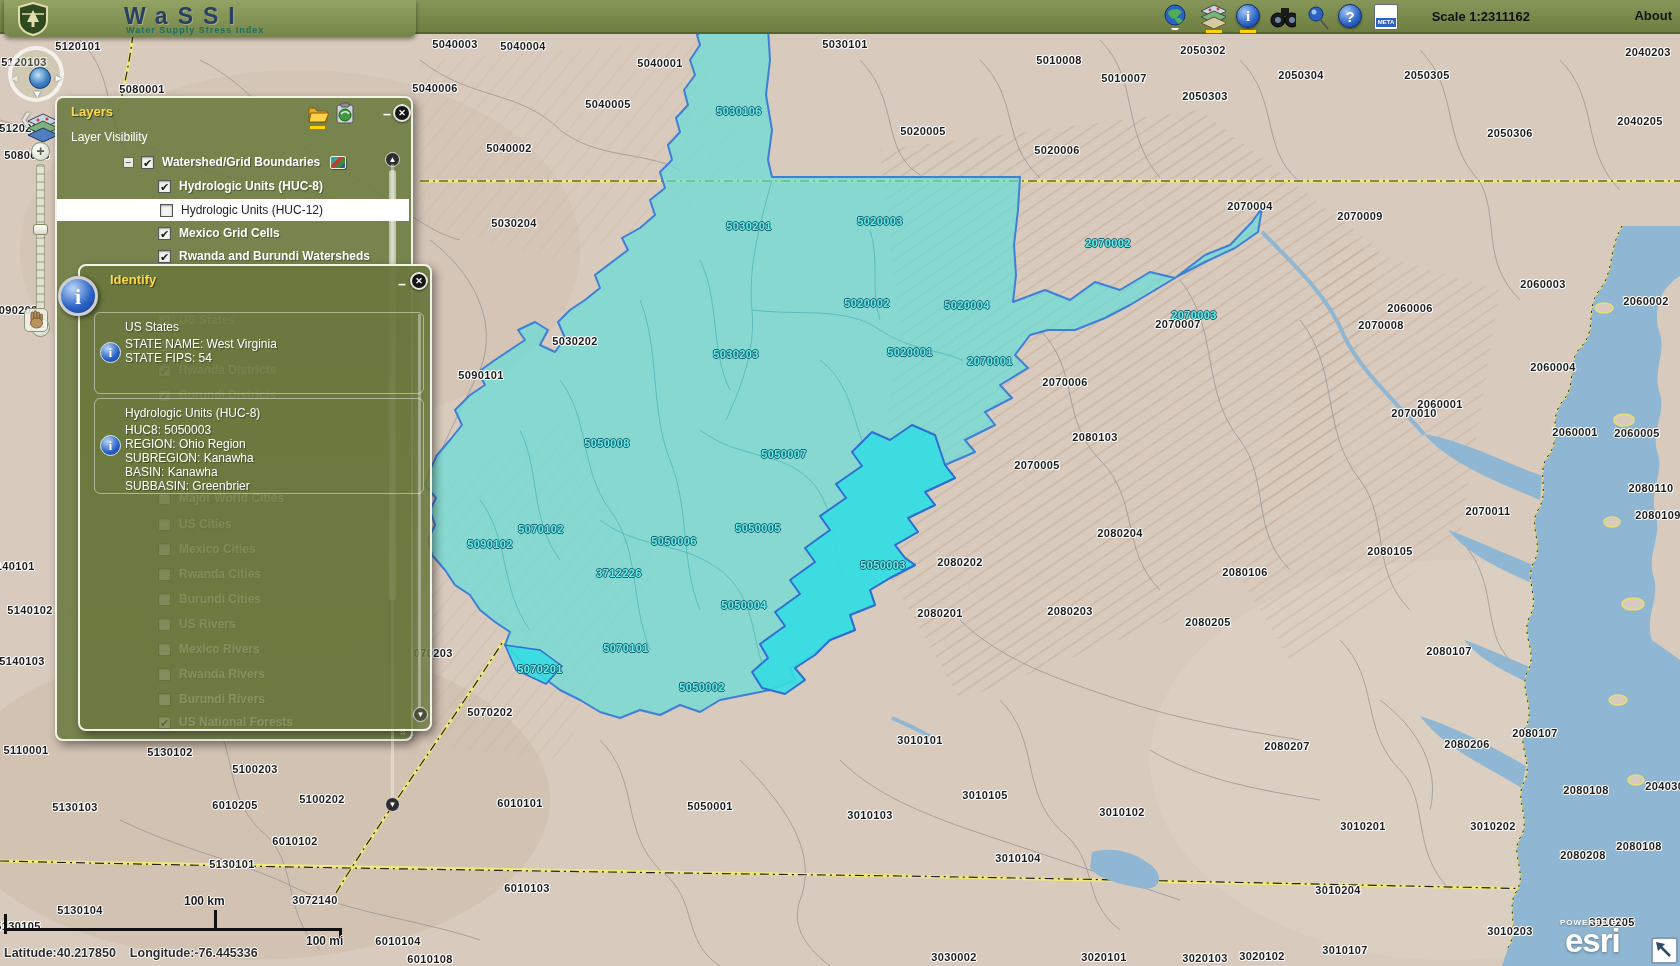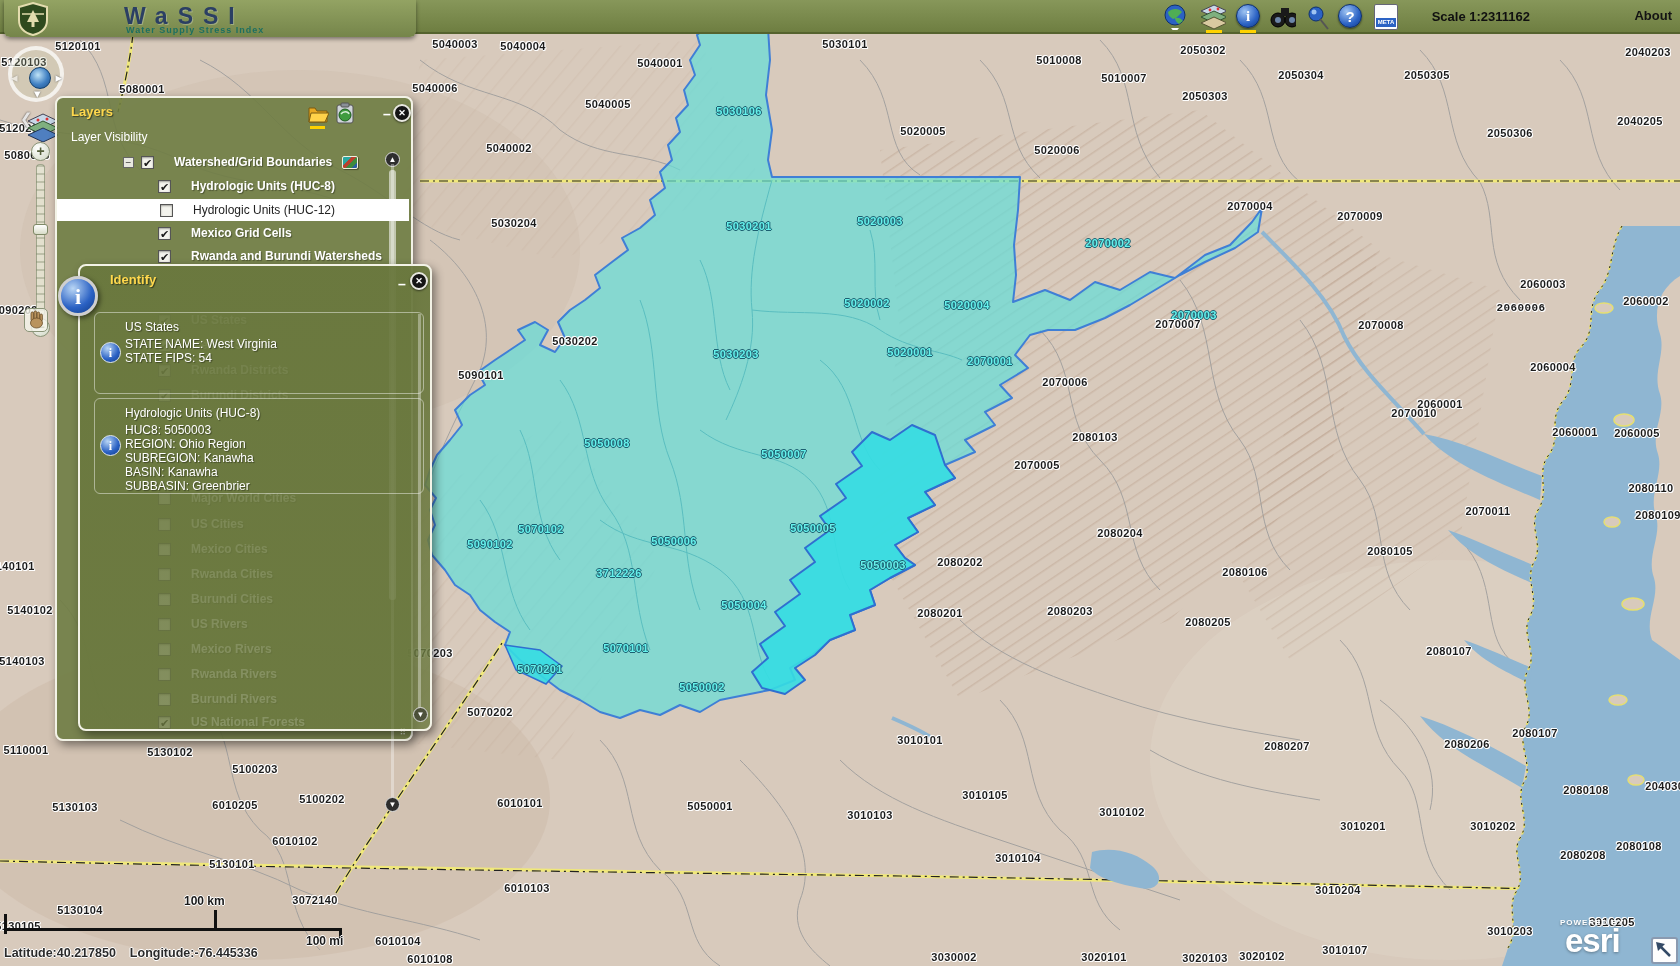--- a/index.html
+++ b/index.html
@@ -71,21 +71,21 @@
     line-height:14px; cursor:pointer; box-shadow:0 1px 2px rgba(0,0,0,.5); }
   .close-btn::before { content:"✕"; }
   .min-btn::before { content:"–"; }
 
   #layer-list { position:absolute; left:0; top:0; width:100%; height:100%; }
   .lrow { position:absolute; left:0; width:100%; height:22px; display:flex; align-items:center; }
   .lrow .cb { width:13px; height:13px; background:#f4f4ee; border:1px solid #555;
     box-shadow:inset 0 1px 2px rgba(0,0,0,.35); font-size:11px; line-height:12px; text-align:center;
     color:#1a1a1a; cursor:pointer; flex:none; }
   .lrow .cb.on::before { content:"✔"; }
-  .lrow .lbl { margin-left:20px; font-size:12px; font-weight:600; color:#fff;
+  .lrow .lbl { margin-left:8px; font-size:12px; font-weight:600; color:#fff;
     text-shadow:1px 1px 1px rgba(0,0,0,.35); white-space:nowrap; }
   .lrow .lbl.b { font-weight:bold; }
   .lrow.lvl0 { padding-left:68px; }
   .lrow.lvl1 { padding-left:103px; }
   .lrow.hl { background:#ffffff; left:2px; width:352px; }
   .lrow.hl .lbl { color:#222; text-shadow:none; font-weight:normal; }
   .expander { width:11px; height:11px; background:#e8e8e0; border:1px solid #666; color:#333;
     font-size:10px; line-height:9px; text-align:center; margin-right:7px; cursor:pointer; flex:none; }
   .expander::before { content:"−"; }
   .legend-ic { width:16px; height:13px; margin-left:10px; border-radius:2px; cursor:pointer; flex:none;
@@ -289,21 +289,21 @@
       <div class="mlabel c" style="left: 880px; top: 221px;">5020003</div>
       <div class="mlabel d" style="left: 1250px; top: 206px;">2070004</div>
       <div class="mlabel d" style="left: 1360px; top: 216px;">2070009</div>
       <div class="mlabel c" style="left: 1108px; top: 243px;">2070002</div>
       <div class="mlabel c" style="left: 1194px; top: 267px; margin-top: 48px;">2070003</div>
       <div class="mlabel d" style="left: 1543px; top: 252px; margin-top: 32px;">2060003</div>
       <div class="mlabel d" style="left: 1646px; top: 301px;">2060002</div>
       <div class="mlabel c" style="left: 867px; top: 303px;">5020002</div>
       <div class="mlabel c" style="left: 967px; top: 305px;">5020004</div>
       <div class="mlabel d" style="left: 15px; top: 310px;">5090203</div>
-      <div class="mlabel d" style="left: 1521px; top: 308px; font-family: Liberation Mono, monospace;">2060006</div>
+      <div class="mlabel d" style="left: 1410px; top: 308px;">2060006</div>
       <div class="mlabel d" style="left: 1381px; top: 325px;">2070008</div>
       <div class="mlabel d" style="left: 575px; top: 341px;">5030202</div>
       <div class="mlabel d" style="left: 1178px; top: 324px;">2070007</div>
       <div class="mlabel c" style="left: 736px; top: 354px;">5030203</div>
       <div class="mlabel c" style="left: 910px; top: 352px;">5020001</div>
       <div class="mlabel c" style="left: 990px; top: 361px;">2070001</div>
       <div class="mlabel d" style="left: 481px; top: 375px;">5090101</div>
       <div class="mlabel d" style="left: 1553px; top: 367px;">2060004</div>
       <div class="mlabel d" style="left: 1065px; top: 382px;">2070006</div>
       <div class="mlabel d" style="left: 1414px; top: 413px;">2070010</div>
@@ -311,21 +311,21 @@
       <div class="mlabel c" style="left: 607px; top: 443px;">5050008</div>
       <div class="mlabel c" style="left: 784px; top: 454px;">5050007</div>
       <div class="mlabel d" style="left: 1095px; top: 437px;">2080103</div>
       <div class="mlabel d" style="left: 1575px; top: 432px;">2060001</div>
       <div class="mlabel d" style="left: 1637px; top: 433px;">2060005</div>
       <div class="mlabel d" style="left: 1037px; top: 465px;">2070005</div>
       <div class="mlabel d" style="left: 1651px; top: 488px;">2080110</div>
       <div class="mlabel d" style="left: 1658px; top: 515px;">2080109</div>
       <div class="mlabel d" style="left: 1488px; top: 511px;">2070011</div>
       <div class="mlabel c" style="left: 541px; top: 529px;">5070102</div>
-      <div class="mlabel c" style="left: 805px; top: 528px; padding-left: 16px;">5050005</div>
+      <div class="mlabel c" style="left: 750px; top: 528px; padding-left: 16px;">5050005</div>
       <div class="mlabel c" style="left: 490px; top: 544px;">5090102</div>
       <div class="mlabel c" style="left: 674px; top: 541px;">5050006</div>
       <div class="mlabel d" style="left: 1120px; top: 533px;">2080204</div>
       <div class="mlabel c" style="left: 619px; top: 573px;">3712226</div>
       <div class="mlabel c" style="left: 883px; top: 565px;">5050003</div>
       <div class="mlabel d" style="left: 960px; top: 562px;">2080202</div>
       <div class="mlabel d" style="left: 1390px; top: 551px;">2080105</div>
       <div class="mlabel d" style="left: 1245px; top: 572px;">2080106</div>
       <div class="mlabel d" style="left: 12px; top: 566px;">5140101</div>
       <div class="mlabel c" style="left: 744px; top: 605px;">5050004</div>

